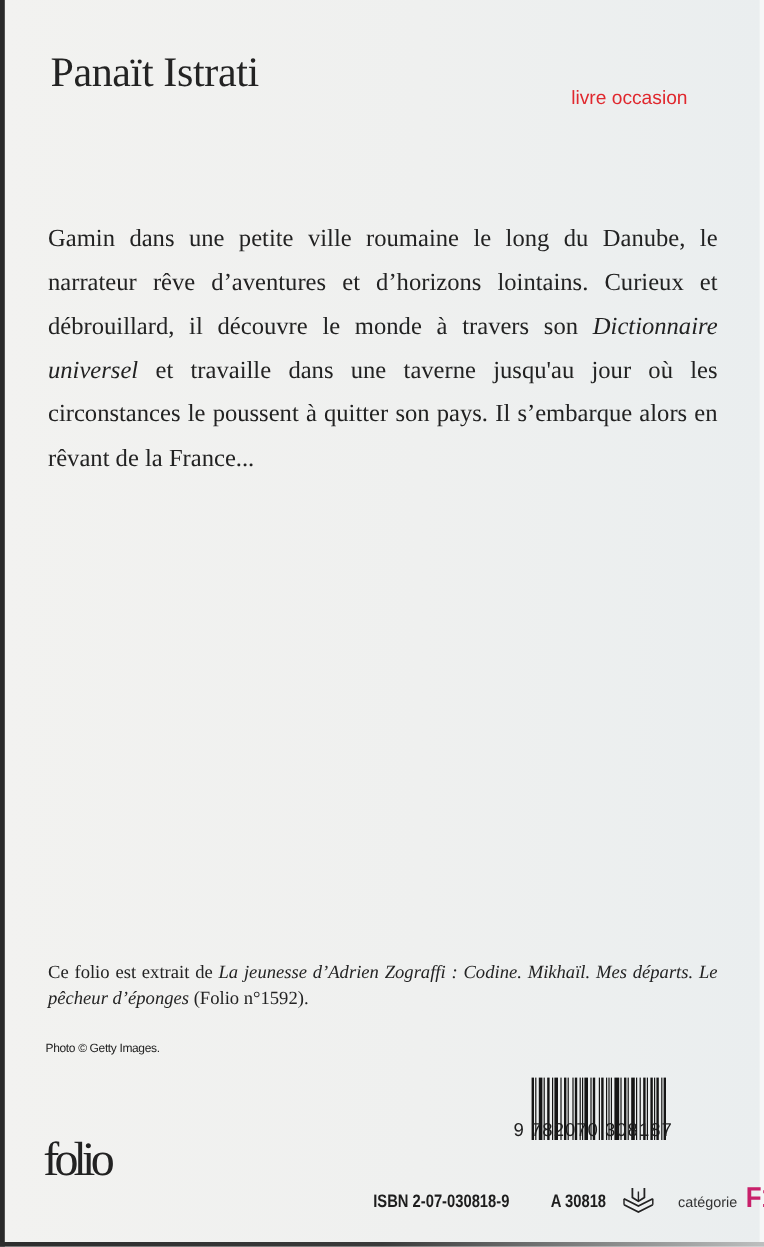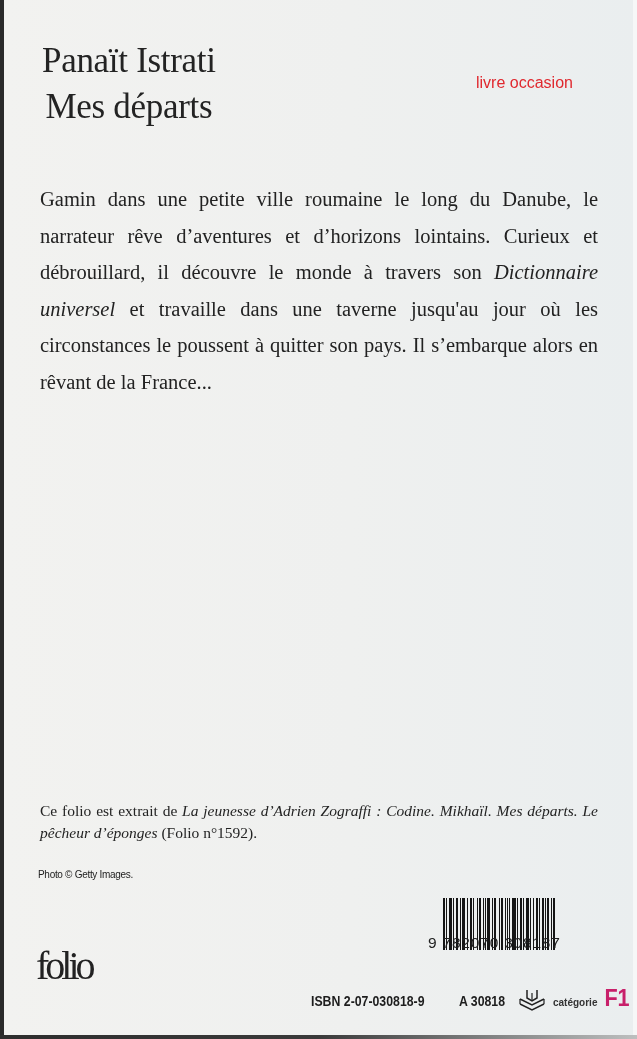--- a/index.html
+++ b/index.html
@@ -39,33 +39,32 @@
 
   .barcode { position: absolute; left: 443px; top: 898px; width: 140px; height: 52px; display: flex; align-items: stretch; }
   .barcode span { display: block; background: #151515; height: 100%; }
   .barcode .gap { background: transparent; }
   .barcode-digits { position: absolute; left: 428px; top: 934px; font-family: "Liberation Sans", sans-serif; font-size: 15.5px; color: #1e1e1e; letter-spacing: 0.8px; }
 
   .isbn-row { position: absolute; left: 311px; top: 984px; font-family: "Liberation Sans", sans-serif; color: #1d1d1d; display: flex; align-items: baseline; white-space: nowrap; }
   .isbn { font-size: 15px; font-weight: bold; transform: scaleX(0.82); transform-origin: left; display: inline-block; width: 138px; }
   .code { font-size: 15px; font-weight: bold; transform: scaleX(0.82); transform-origin: left; display: inline-block; width: 58px; margin-left: 10px; }
   .book-icon { display: inline-block; width: 30px; height: 22px; margin-left: 0px; position: relative; top: 5px; }
-  .category-label { font-size: 10px; color: #333; margin-left: 6px; font-weight: bold; }
+  .category-label { font-size: 12px; color: #333; margin-left: 18px; }
   .category { font-size: 24px; font-weight: bold; color: #c8206a; margin-left: 6px; transform: scaleX(0.9); display: inline-block; }
 </style>
 </head>
 <body>
 
 <div class="page">
   <div class="left-edge"></div>
   <div class="right-edge"></div>
 
   <div class="title">
     <div>Panaït Istrati</div>
-    <div>Mes départs</div>
   </div>
 
   <div class="stamp">livre occasion</div>
 
   <div class="blurb">
     <p><span>Gamin dans une petite ville roumaine le long du Danube, le narrateur rêve d’aventures et d’horizons lointains. Curieux et débrouillard, il découvre le monde à travers son </span><em>Dictionnaire universel</em><span> et travaille dans une taverne jusqu'au jour où les circonstances le poussent à quitter son pays. Il s’embarque alors en rêvant de la France...</span></p>
   </div>
 
 
   <div class="source">

